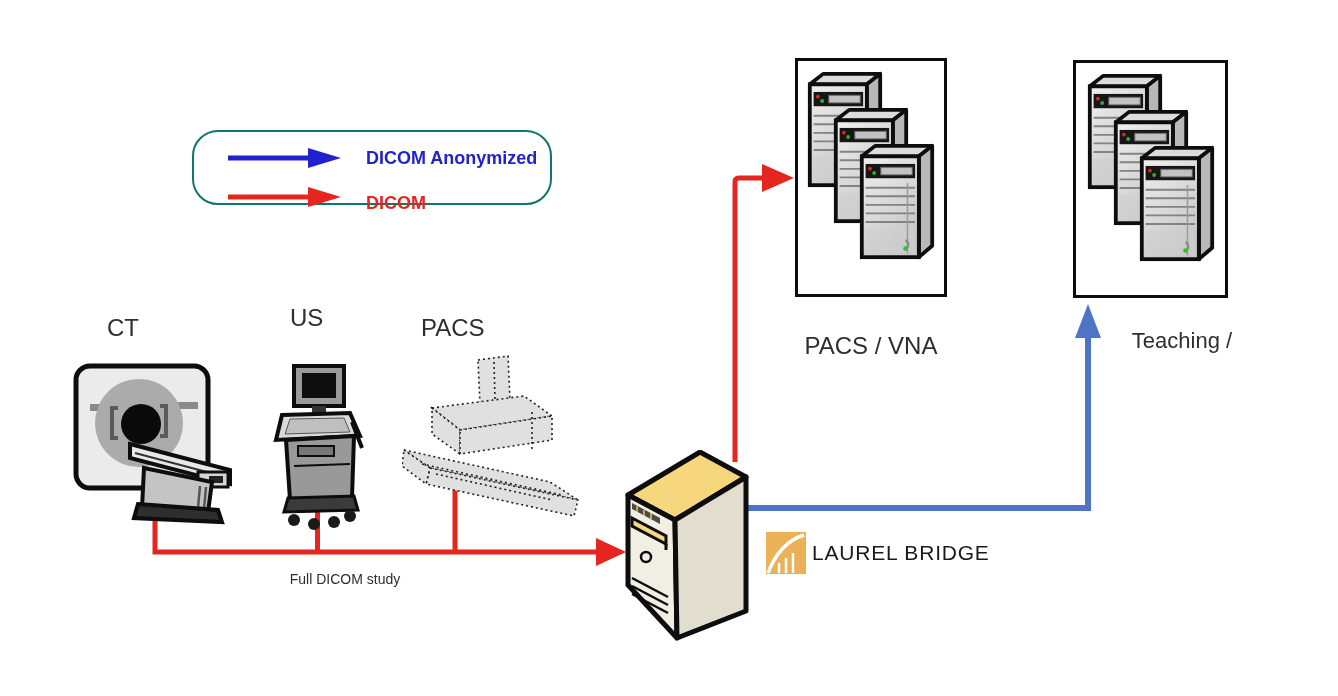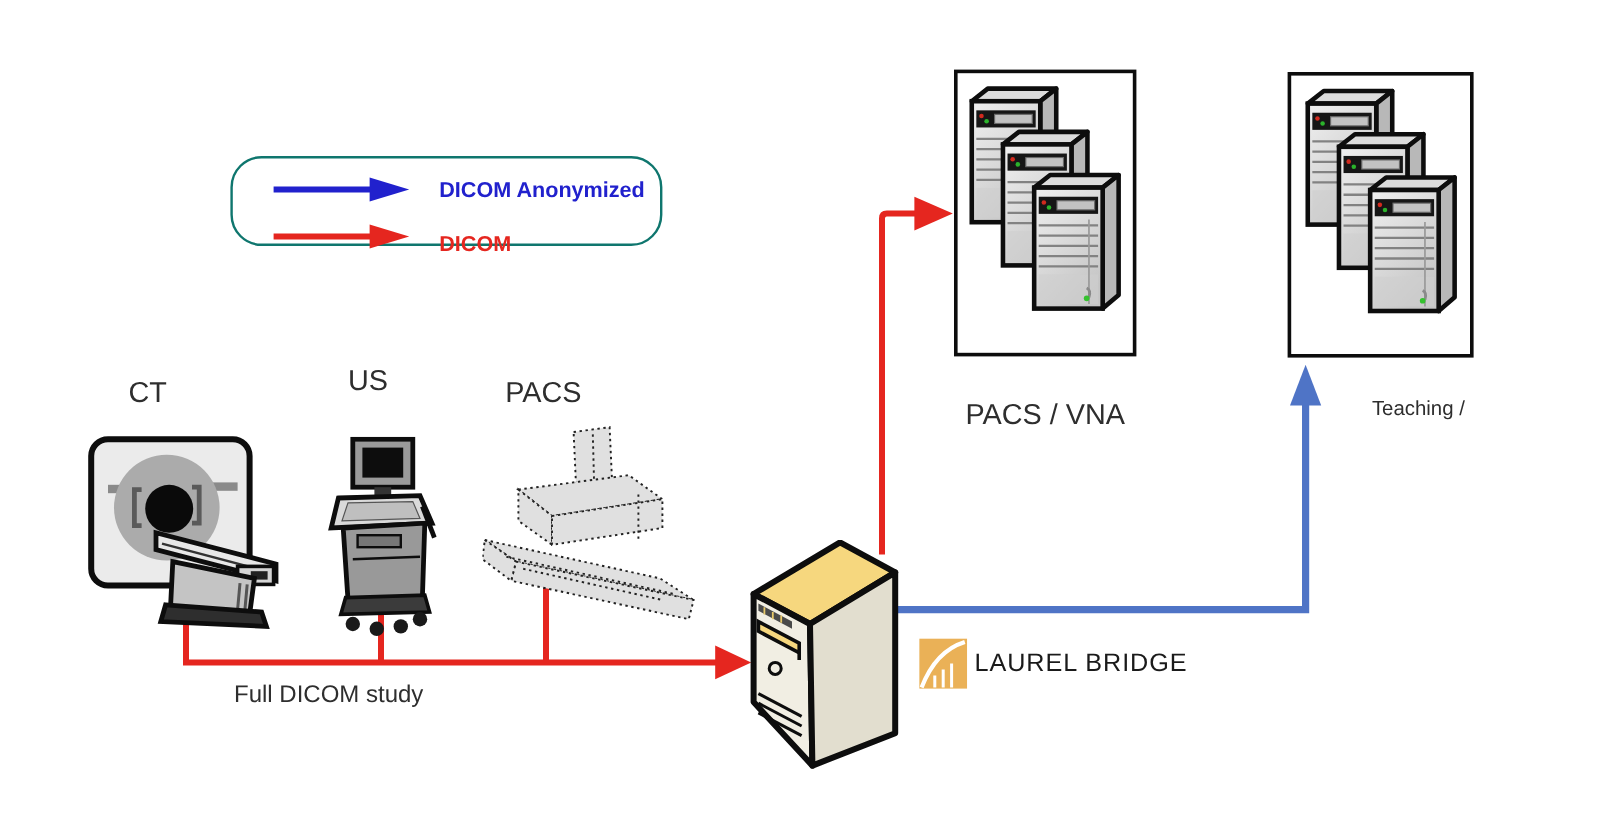--- a/index.html
+++ b/index.html
@@ -20,25 +20,25 @@
   }
   .legend-row{position:absolute;left:16px;display:flex;align-items:center;height:26px;}
   .legend-row.r1{top:13px;}
   .legend-row.r2{top:52px;}
   .legend-label{font-size:18px;font-weight:bold;margin-left:16px;white-space:nowrap;}
   .legend-label.blue{color:#2121cd;}
   .legend-label.red{color:#e5261f;margin-top:12px;}
   
   .dev-label{font-size:24px;color:#2e2e2e;text-align:left;}
   .note{
-    left:195px;top:566px;width:300px;
-    font-size:20px;color:#2e2e2e;line-height:27px;
+    left:195px;top:566px;width:300px;text-align:center;
+    font-size:14px;color:#2e2e2e;line-height:27px;
   }
   .pacs-label{left:785px;top:332px;width:172px;text-align:center;font-size:24px;color:#2e2e2e;}
-  .archive-label{left:1112px;top:326px;width:140px;text-align:center;font-size:17px;color:#2e2e2e;line-height:30px;}
+  .archive-label{left:1112px;top:326px;width:140px;text-align:center;font-size:22px;color:#2e2e2e;line-height:30px;}
   
   .node-box{box-sizing:border-box;border:3px solid #0d0d0d;background:#fff;}
   .pacs-box{left:795px;top:58px;width:152px;height:239px;}
   .archive-box{left:1073px;top:60px;width:155px;height:238px;}
   .node-box svg{display:block;width:100%;height:100%;}
   
   .brand-name{
     left:812px;top:541px;font-size:21px;font-weight:normal;color:#1a1a1a;
     letter-spacing:0.8px;white-space:nowrap;
   }

